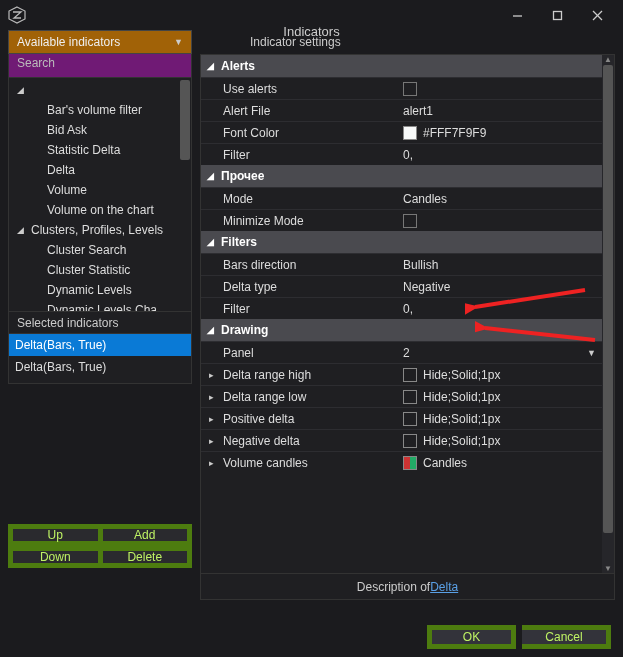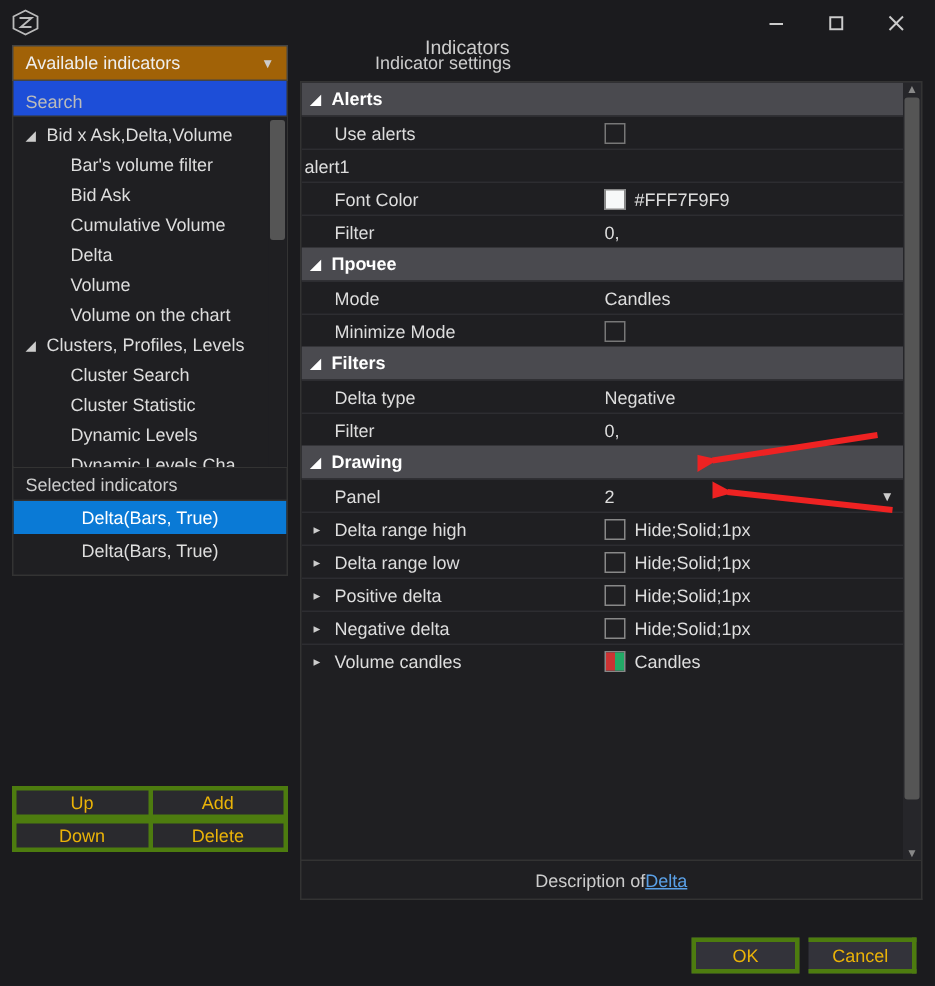--- a/index.html
+++ b/index.html
@@ -8,34 +8,34 @@
   .title-left { display: flex; align-items: center; gap: 8px; }
   .logo { width: 18px; height: 18px; display: flex; align-items: center; justify-content: center; }
   .title-text { flex: 1; text-align: center; color: #ccc; font-size: 13px; position: absolute; left: 0; right: 0; pointer-events: none; margin-top: 32px; }
   .win-controls { display: flex; gap: 0; }
   .win-btn { width: 40px; height: 26px; display: flex; align-items: center; justify-content: center; color: #ccc; cursor: pointer; }
   .main { display: flex; gap: 8px; padding: 0 8px; height: 570px; }
   .left-pane { width: 184px; display: flex; flex-direction: column; }
   .right-pane { flex: 1; display: flex; flex-direction: column; position: relative; }
   .dropdown-row { background: #a16207; border: 1px solid #444; height: 24px; display: flex; align-items: center; justify-content: space-between; padding: 0 8px; color: #eee; cursor: pointer; }
   .caret { font-size: 9px; color: #ccc; }
-  .search-row { background: #1d4ed8; border: 1px solid #333; border-top: none; height: 24px; padding: 2px 8px; color: #bbb; display: flex; align-items: flex-end; }
+  .search-row { background: #701a75; border: 1px solid #333; border-top: none; height: 24px; padding: 2px 8px; color: #bbb; display: flex; align-items: flex-start; }
   .tree { flex: 1; background: #1f1f22; border: 1px solid #333; border-top: none; overflow-y: auto; position: relative; }
   .tree-inner { padding: 2px 0; }
   .tree-item { height: 20px; display: flex; align-items: center; padding-left: 8px; color: #ddd; cursor: pointer; white-space: nowrap; overflow: hidden; }
   .tree-item.child { padding-left: 38px; }
   .tri { display: inline-block; width: 10px; font-size: 9px; color: #ccc; margin-right: 4px; }
   .tree-scrollbar { position: absolute; right: 0; top: 0; width: 12px; bottom: 0; background: #1f1f22; }
   .scroll-thumb { position: absolute; left: 1px; right: 1px; background: #555; border-radius: 2px; }
   .section-label { height: 22px; display: flex; align-items: center; padding: 0 8px; border: 1px solid #333; border-top: none; color: #ccc; background: #1f1f22; }
   .sel-list { height: 50px; background: #1f1f22; border: 1px solid #333; border-top: none; overflow-y: auto; }
-  .sel-item { height: 22px; display: flex; align-items: center; padding: 0 6px; color: #ddd; cursor: pointer; justify-content: center; }
+  .sel-item { height: 22px; display: flex; align-items: center; padding: 0 6px; color: #ddd; cursor: pointer; }
   .sel-item.selected { background: #0a7ad6; color: #fff; }
   .btn-row { display: flex; }
-  .btn { flex: 1; height: 22px; background: #2a2a2e; border: 3px solid #4d7c0f; color: #eab308; display: flex; align-items: center; justify-content: center; cursor: pointer; }
+  .btn { flex: 1; height: 22px; background: #2a2a2e; border: 5px solid #4d7c0f; color: #bef264; display: flex; align-items: center; justify-content: center; cursor: pointer; }
   .btn + .btn { border-left: none; }
   .right-header { height: 24px; display: flex; align-items: center; padding: 0 6px; color: #ccc; margin-left: 44px; }
   .settings-body { flex: 1; background: #1f1f22; border: 1px solid #333; position: relative; overflow: hidden; }
   .group-header { background: #4a4a4f; height: 22px; display: flex; align-items: center; color: #fff; font-weight: bold; padding-left: 6px; cursor: pointer; }
   .group-header .tri { color: #fff; }
   .prop-row { height: 22px; display: flex; align-items: stretch; border-top: 1px solid #2d2d31; cursor: pointer; }
   .prop-label { width: 200px; padding-left: 22px; display: flex; align-items: center; color: #ddd; white-space: nowrap; overflow: hidden; }
   .prop-label.wide { width: 280px; }
   .prop-label .tri { margin-left: -14px; margin-right: 4px; }
   .prop-value { flex: 1; display: flex; align-items: center; gap: 6px; color: #ddd; padding-left: 2px; }
@@ -45,21 +45,21 @@
   .swatch.hide { background: transparent; border: 1px solid #888; }
   .swatch.candle { display: flex; }
   .swatch.candle > span { width: 7px; }
   .checkbox-empty { width: 14px; height: 14px; border: 1px solid #777; background: transparent; }
   .check-yes { color: #eee; font-size: 13px; }
   .desc-bar { height: 26px; border: 1px solid #333; border-top: none; background: #1f1f22; display: flex; align-items: center; justify-content: center; color: #ccc; }
   .desc-bar a { color: #5aa0e6; text-decoration: underline; cursor: pointer; }
   .settings-scrollbar { position: absolute; right: 0; top: 0; bottom: 0; width: 12px; background: #26262a; }
   .settings-scroll-thumb { position: absolute; left: 1px; right: 1px; top: 10px; bottom: 40px; background: #555; border-radius: 2px; }
   .footer { position: absolute; bottom: 8px; right: 12px; display: flex; gap: 6px; }
-  .footer .btn { width: 72px; flex: none; height: 24px; background: #33333a; }
+  .footer .btn { width: 89px; flex: none; height: 24px; background: #33333a; }
   .spacer-left { height: 140px; }
   .arrow { position: absolute; pointer-events: none; }
 </style>
 </head>
 <body>
 
 <div class="titlebar">
   <div class="title-left">
     <span class="logo">
       <svg width="18" height="18" viewBox="0 0 18 18">
@@ -95,30 +95,29 @@
       <span>Available indicators</span>
       <span class="caret">▼</span>
     </div>
     <div class="search-row">
       <span>Search</span>
     </div>
     <div class="tree" style="height:234px;flex:none;">
       <div class="tree-inner">
         <div class="tree-item">
             <span class="tri">◢</span>
-            <span>Bid x Ask,Delta,Volume</span>
           </div>
         <div class="tree-item child">
             <span>Bar's volume filter</span>
           </div>
         <div class="tree-item child">
             <span>Bid Ask</span>
           </div>
         <div class="tree-item child">
-            <span>Cumulative Volume</span>
+            <span>Statistic Delta</span>
           </div>
         <div class="tree-item child">
             <span>Delta</span>
           </div>
         <div class="tree-item child">
             <span>Volume</span>
           </div>
         <div class="tree-item child">
             <span>Volume on the chart</span>
           </div>
@@ -179,20 +178,21 @@
           <span class="tri">◢</span>
           <span>Alerts</span>
         </div>
       <div class="prop-row">
           <div class="prop-label">Use alerts</div>
           <div class="prop-value">
             <span class="checkbox-empty"></span>
           </div>
         </div>
       <div class="prop-row">
+          <div class="prop-label">Alert File</div>
           <div class="prop-value">alert1</div>
         </div>
       <div class="prop-row">
           <div class="prop-label">Font Color</div>
           <div class="prop-value">
             <span class="swatch white"></span>
             <span>#FFF7F9F9</span>
           </div>
         </div>
       <div class="prop-row">
@@ -211,20 +211,24 @@
       <div class="prop-row">
           <div class="prop-label">Minimize Mode</div>
           <div class="prop-value">
             <span class="checkbox-empty"></span>
           </div>
         </div>
 
       <div class="group-header">
           <span class="tri">◢</span>
           <span>Filters</span>
+        </div>
+      <div class="prop-row">
+          <div class="prop-label">Bars direction</div>
+          <div class="prop-value">Bullish</div>
         </div>
       <div class="prop-row">
           <div class="prop-label">Delta type</div>
           <div class="prop-value">Negative</div>
         </div>
       <div class="prop-row">
           <div class="prop-label">Filter</div>
           <div class="prop-value">0,</div>
         </div>
 

